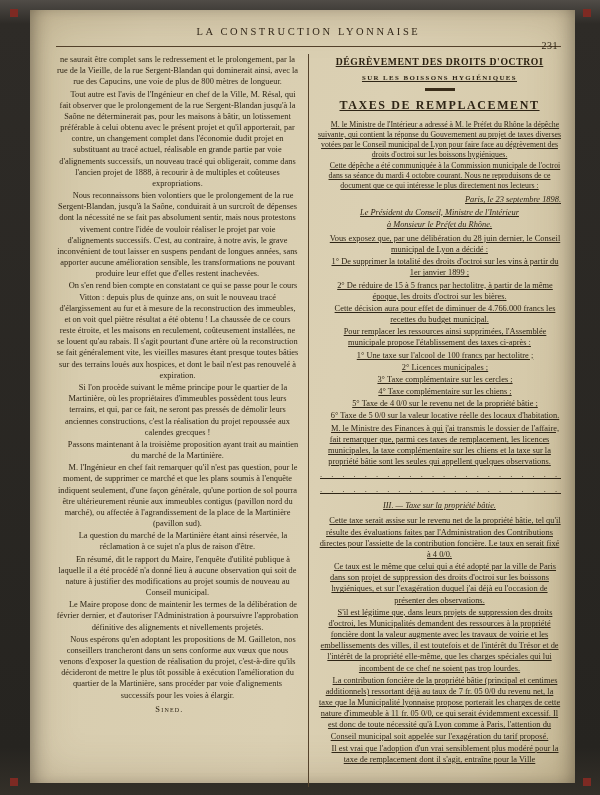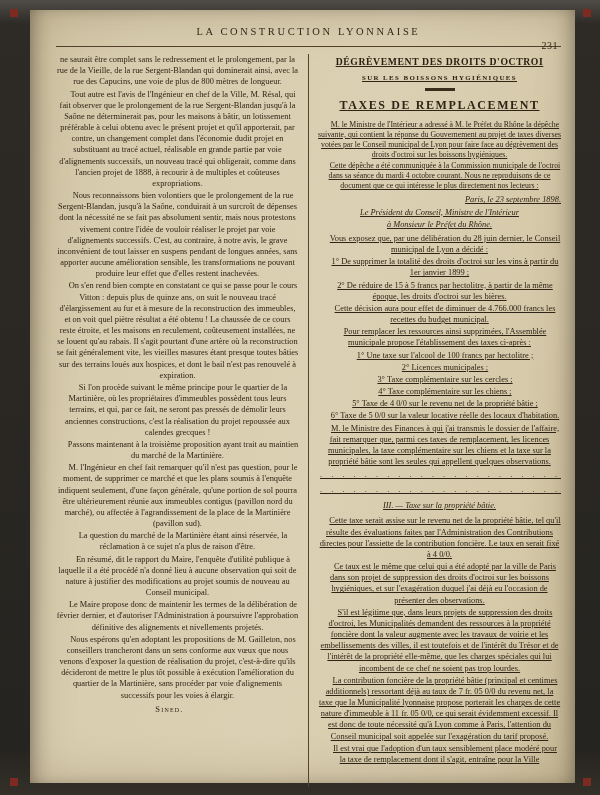--- a/index.html
+++ b/index.html
@@ -162,18 +162,18 @@
             <p class="center italic gap">III. — Taxe sur la propriété bâtie.</p>
 
             <p>Cette taxe serait assise sur le revenu net de la propriété bâtie, tel qu'il résulte des évaluations faites par l'Administration des Contributions directes pour l'assiette de la contribution foncière. Le taux en serait fixé à 4 0/0.</p>
 
             <p>Ce taux est le même que celui qui a été adopté par la ville de Paris dans son projet de suppression des droits d'octroi sur les boissons hygiéniques, et sur l'exagération duquel j'ai déjà eu l'occasion de présenter des observations.</p>
 
             <p>S'il est légitime que, dans leurs projets de suppression des droits d'octroi, les Municipalités demandent des ressources à la propriété foncière dont la valeur augmente avec les travaux de voirie et les embellissements des villes, il est toutefois et de l'intérêt du Trésor et de l'intérêt de la propriété elle-même, que les charges spéciales qui lui incombent de ce chef ne soient pas trop lourdes.</p>
 
             <p>La contribution foncière de la propriété bâtie (principal et centimes additionnels) ressortant déjà au taux de 7 fr. 05 0/0 du revenu net, la taxe que la Municipalité lyonnaise propose porterait les charges de cette nature d'immeuble à 11 fr. 05 0/0, ce qui serait évidemment excessif. Il est donc de toute nécessité qu'à Lyon comme à Paris, l'attention du Conseil municipal soit appelée sur l'exagération du tarif proposé.</p>
 
-            <p>Il est vrai que l'adoption d'un taux sensiblement place modéré pour la taxe de remplacement dont il s'agit, entraîne pour la Ville</p>
+            <p>Il est vrai que l'adoption d'un vrai sensiblement plus modéré pour la taxe de remplacement dont il s'agit, entraîne pour la Ville</p>
           </div>
       </div>
     </div>
   </div>
 </div>
 
 </body></html>

